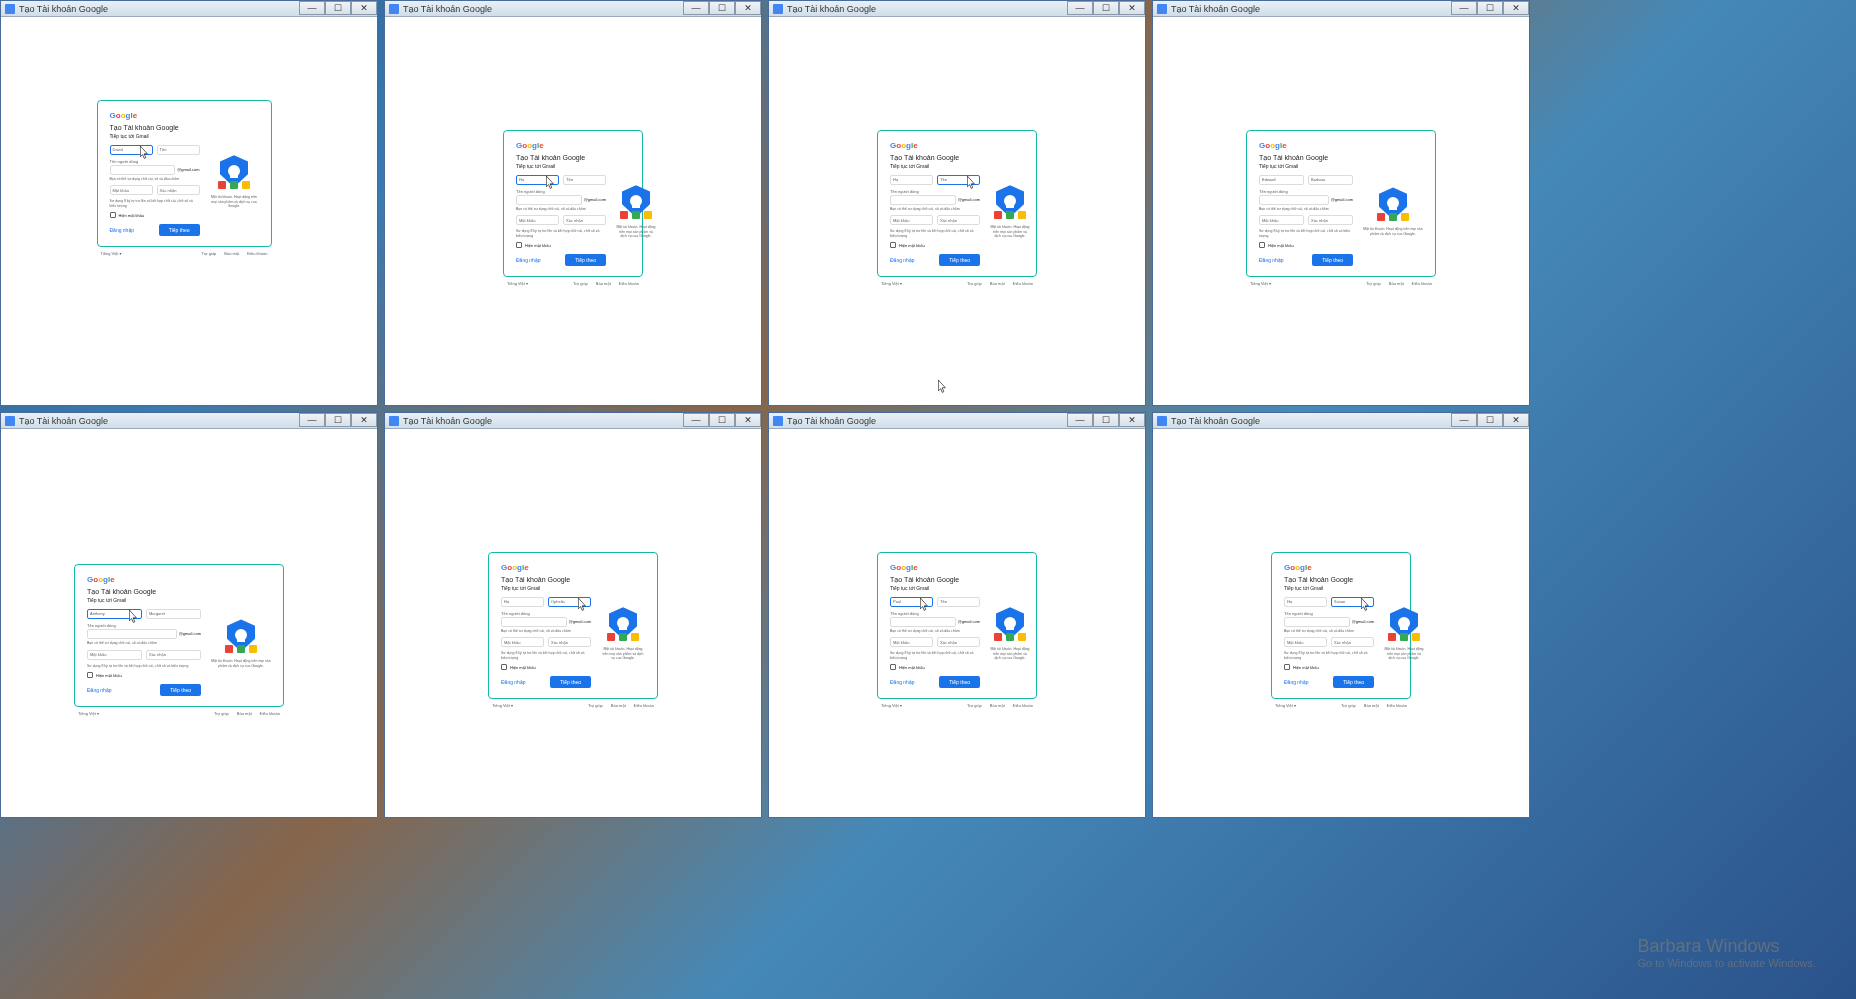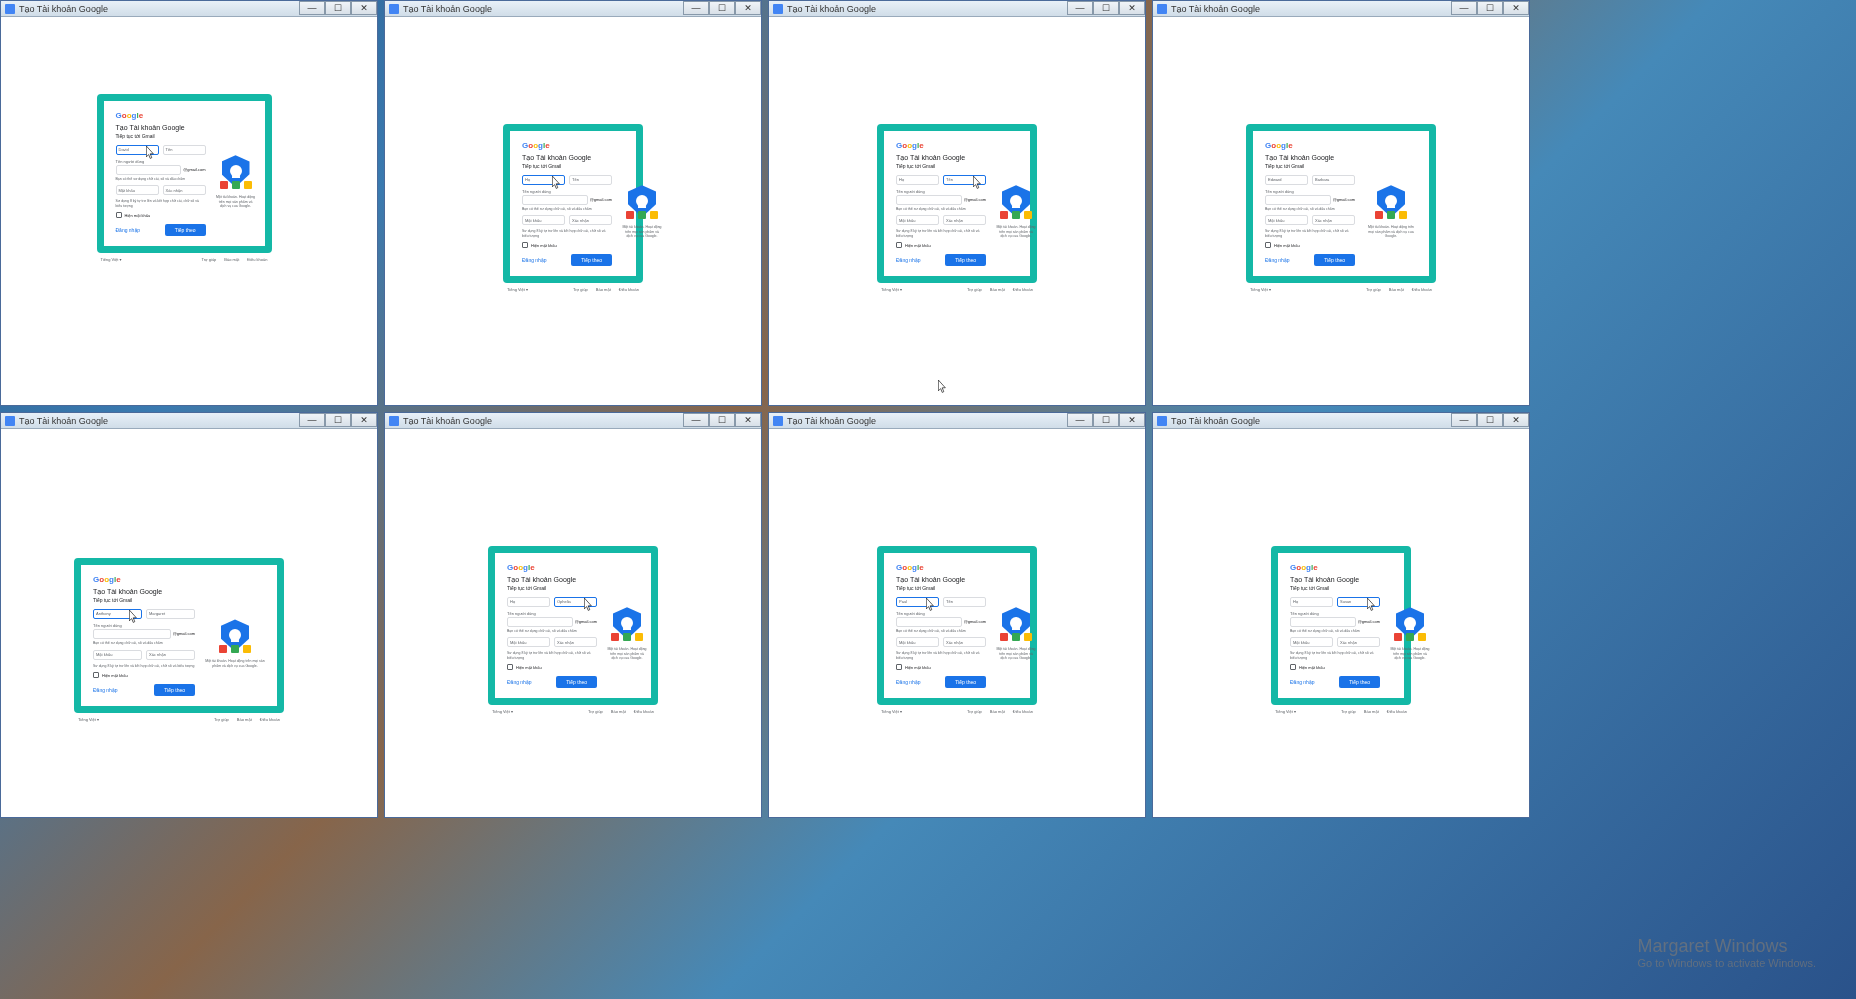--- a/index.html
+++ b/index.html
@@ -59,21 +59,21 @@
   .win-btn.close { color: #333; }
   .win-body {
     flex: 1;
     background: #fff;
     display: flex;
     align-items: center;
     justify-content: center;
     position: relative;
   }
   .card {
-    border: 7px solid #14b8a6;
+    border: 1px solid #14b8a6;
     border-radius: 4px;
     padding: 10px 12px;
     background: #fff;
     display: flex;
     flex-direction: column;
     font-size: 5px;
   }
   .card .logo {
     font-weight: bold;
     font-size: 8px;
@@ -730,15 +730,15 @@
       </div>
     </div>
   </div>
   </div>
 
 <svg class="cursor-arrow" style="left:938px;top:380px" viewBox="0 0 12 18">
     <path d="M0 0 L0 14 L3 11 L5 16 L7 15 L5 10 L9 10 Z" fill="#fff" stroke="#000" stroke-width="0.8"></path>
   </svg>
 
 <div class="activate">
-  <div class="big">Margaret Windows</div>
+  <div class="big">Barbara Windows</div>
   <div class="small">Go to Windows to activate Windows.</div>
 </div>
 
 </body></html>

